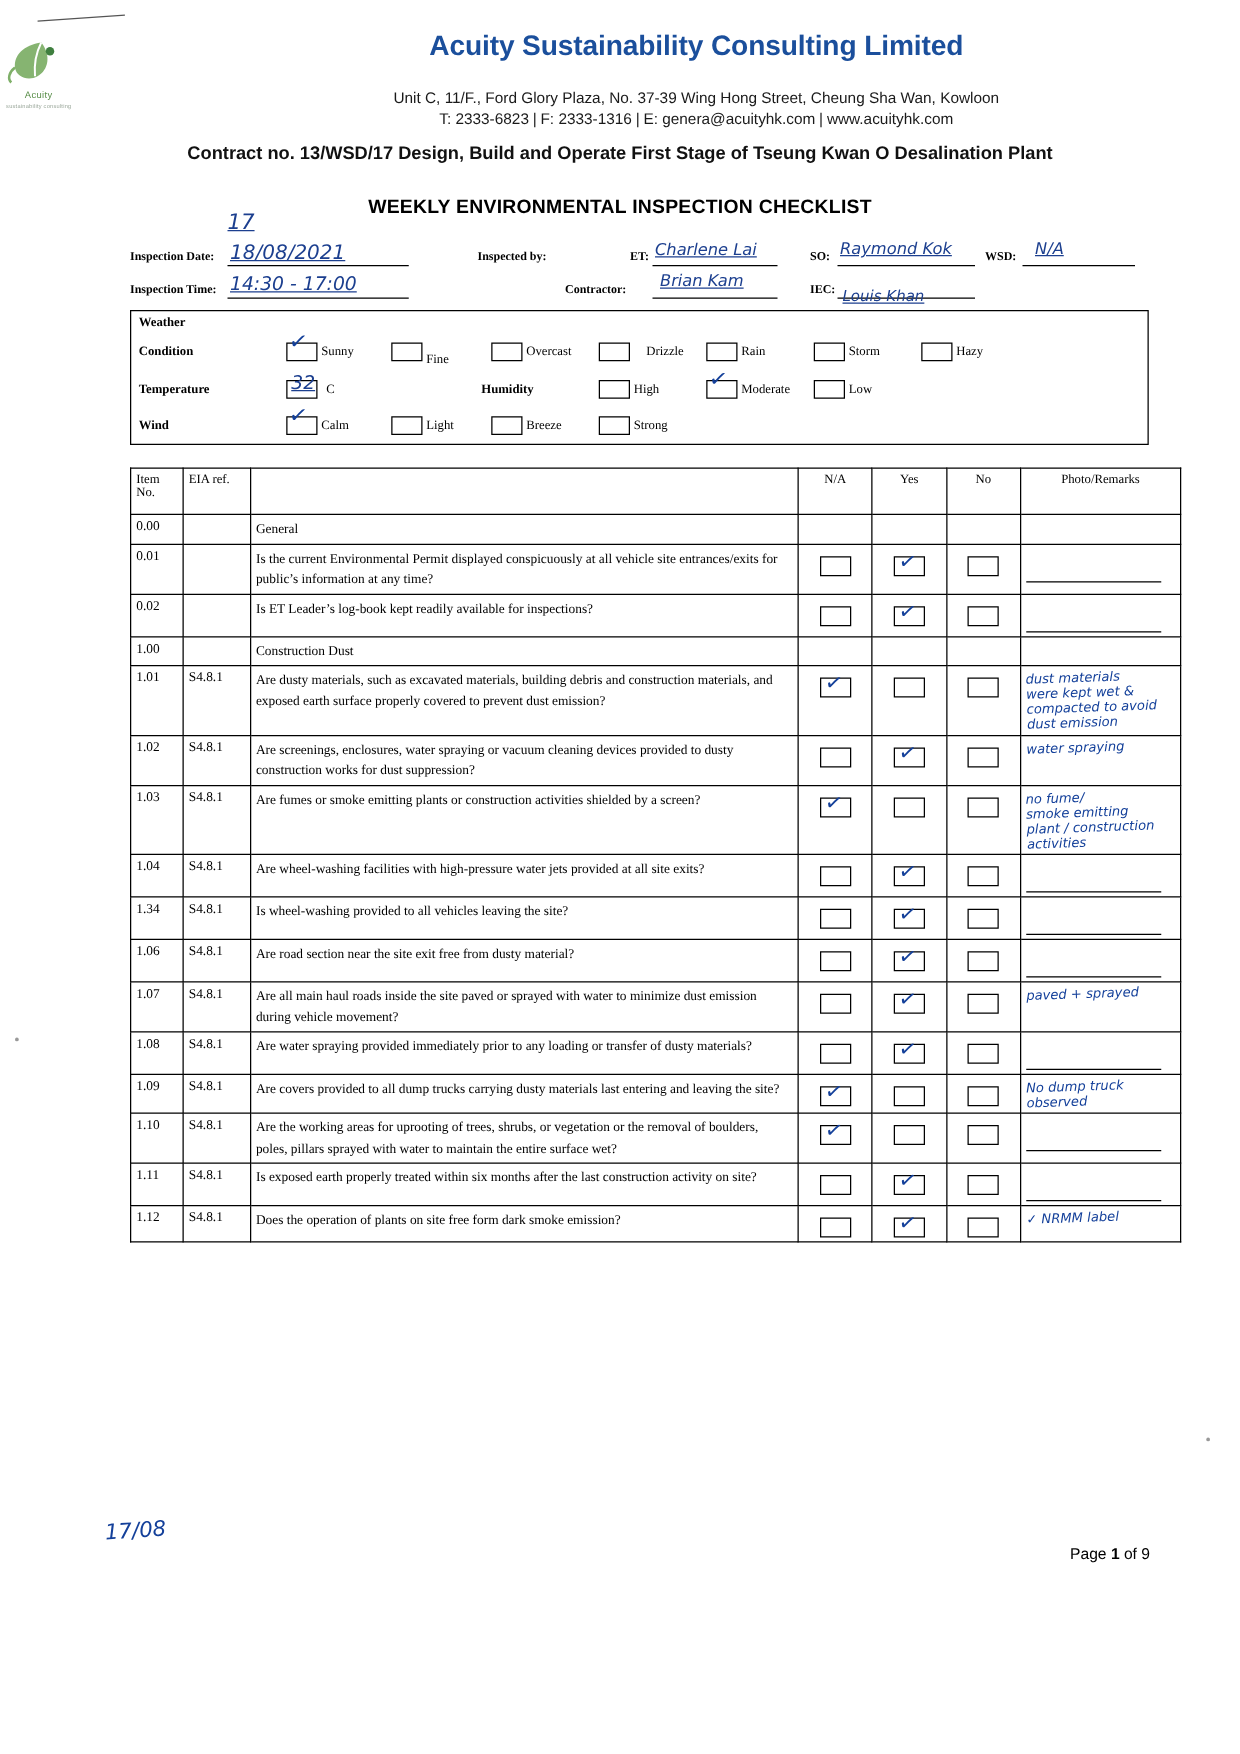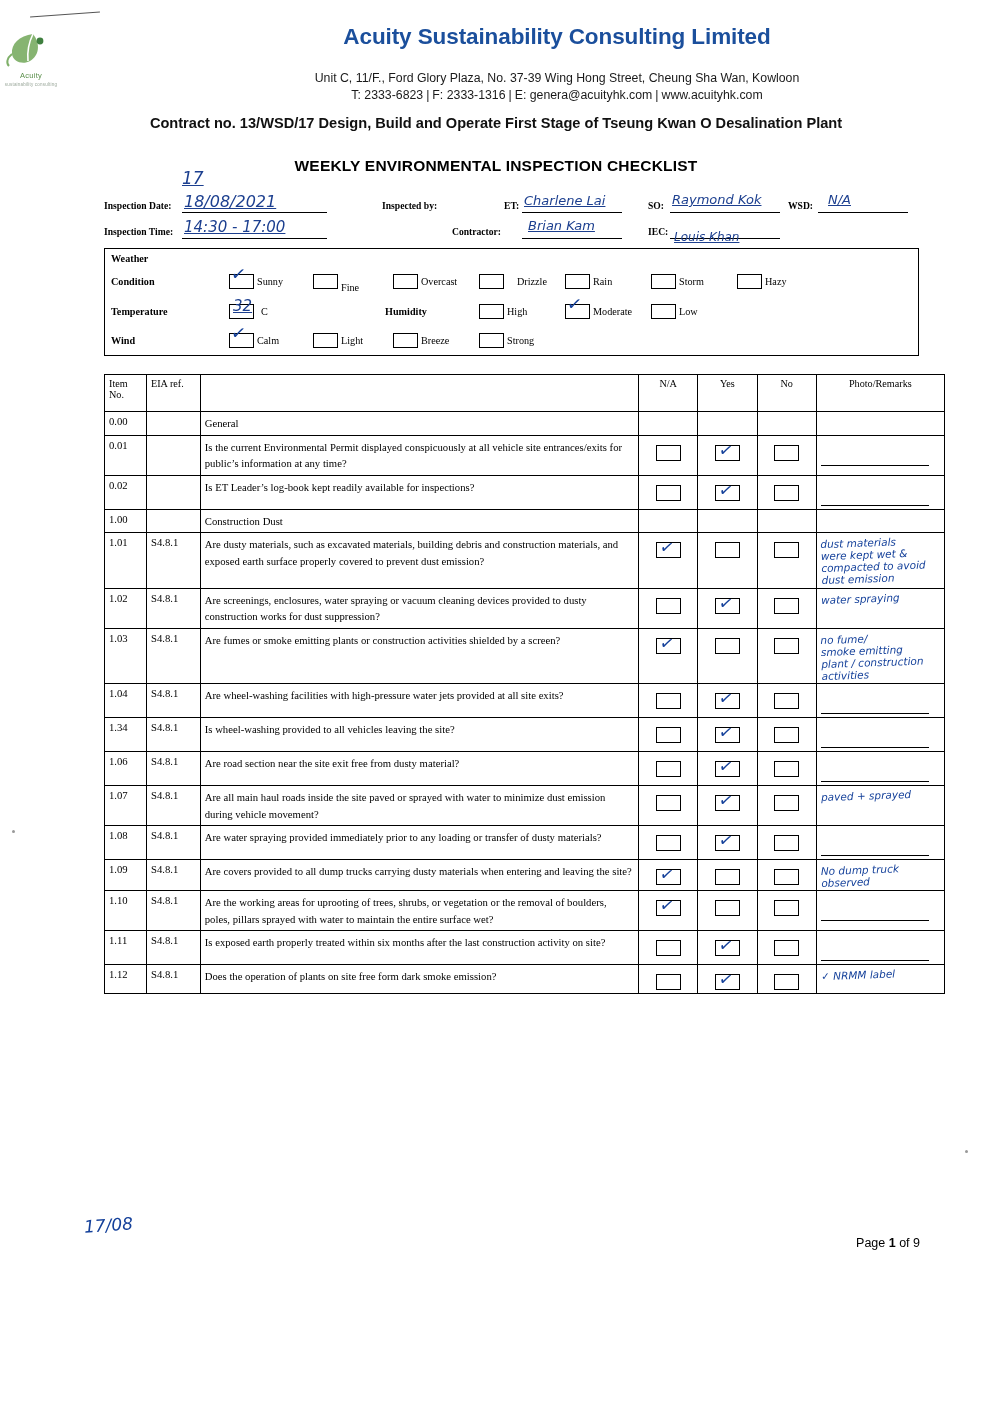--- a/index.html
+++ b/index.html
@@ -603,21 +603,21 @@
           <td>
             <div class="cbox"></div>
           </td>
           <td class="c-rem">
             <div class="remline"></div>
           </td>
         </tr>
         <tr>
           <td class="c-item">1.09</td>
           <td class="c-eia">S4.8.1</td>
-          <td class="c-desc">Are covers provided to all dump trucks carrying dusty materials when entering and leaving the site?</td>
+          <td class="c-desc">Are covers provided to all dump trucks carrying dusty materials last entering and leaving the site?</td>
           <td>
             <div class="cbox">
               <span class="tk">✓</span>
             </div>
           </td>
           <td>
             <div class="cbox"></div>
           </td>
           <td>
             <div class="cbox"></div>

